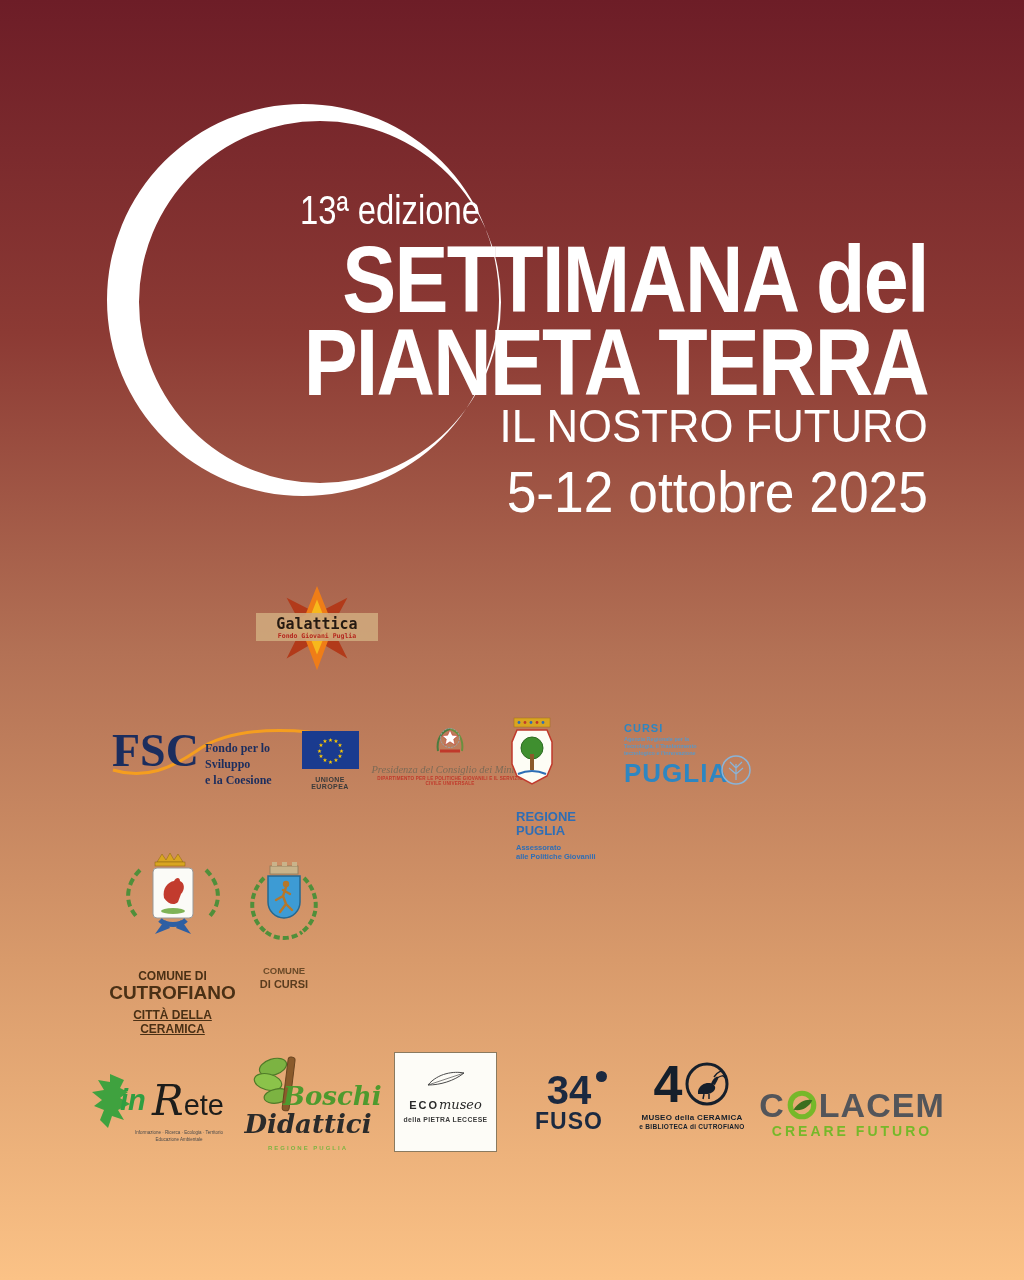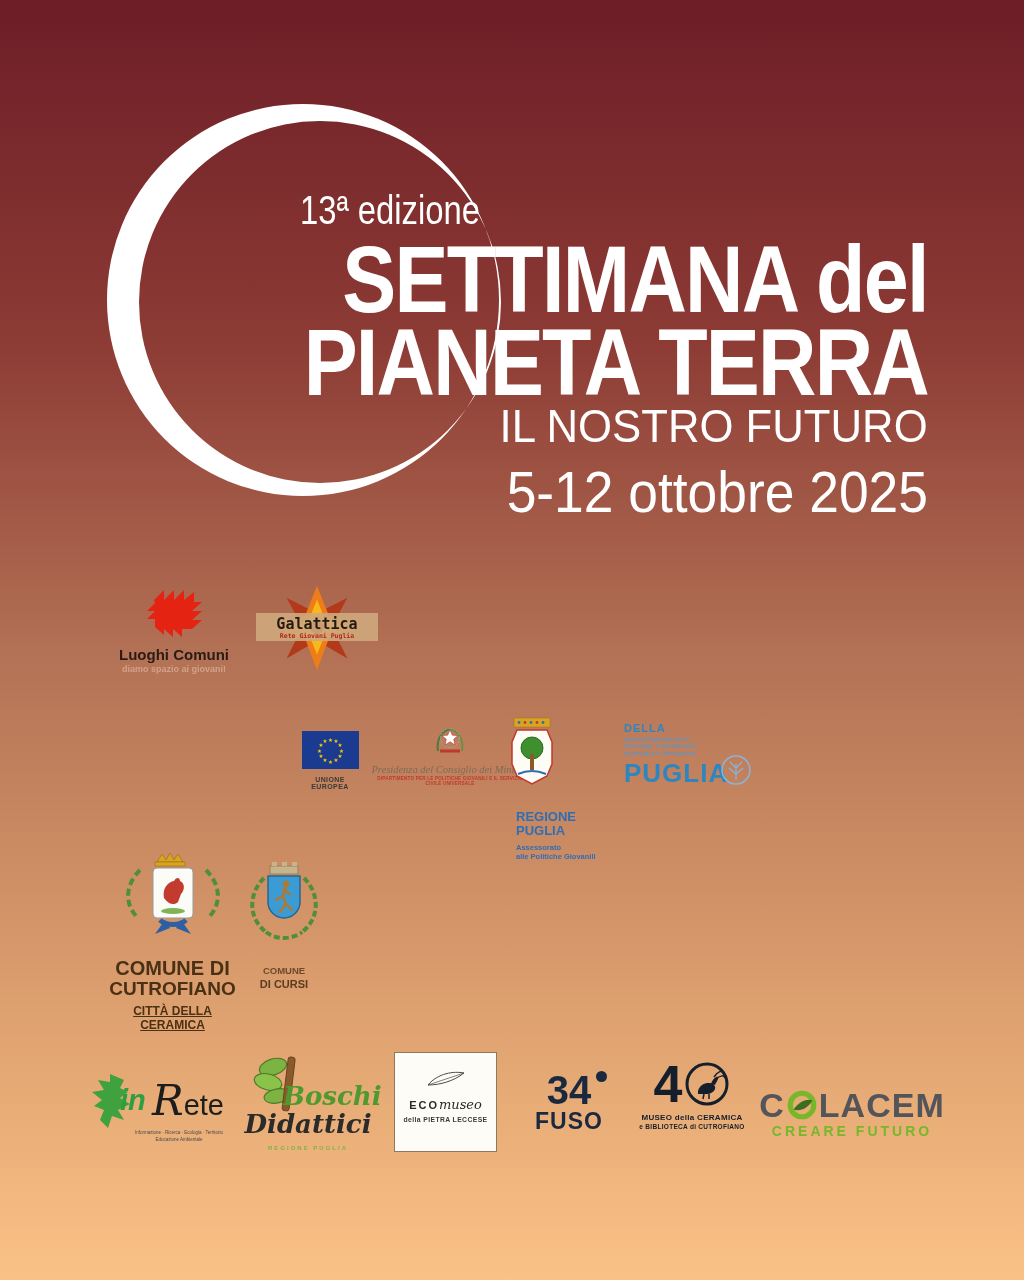--- a/index.html
+++ b/index.html
@@ -47,21 +47,21 @@
   .regione .sub{font-size:7.5px;font-weight:600;color:#2f6eb5;line-height:1.2;margin-top:6px;}
   .arti{left:624px;top:722px;width:140px;}
   .arti .nm{font-size:11px;font-weight:800;color:#2e86c1;letter-spacing:1px;}
   .arti .desc{font-size:5.5px;font-weight:600;color:#5d97c4;line-height:1.25;margin-top:2px;}
   .arti .reg{font-size:26px;font-weight:800;color:#2e86c1;letter-spacing:1px;margin-top:1px;}
   .arti .tree{position:absolute;left:96px;top:32px;}
   .funding{left:110px;top:795px;width:640px;text-align:center;font-size:11.5px;font-weight:bold;color:#402a18;}
 
   
   .cutro{left:100px;top:850px;width:145px;text-align:center;}
-  .cutro .l1{font-size:20px;font-weight:800;color:#4a3015;margin-top:7px;line-height:1.1;}
+  .cutro .l1{font-size:12px;font-weight:800;color:#4a3015;margin-top:20px;line-height:1.1;}
   .cutro .l2{font-size:19px;font-weight:800;color:#4a3015;line-height:1.1;}
   .cutro .l3{font-size:12px;font-weight:800;color:#4a3015;margin-top:4px;text-decoration:underline;}
   .cursi{left:235px;top:860px;width:98px;text-align:center;}
   .cursi .l1{font-size:9.5px;font-weight:700;color:#6b4a28;margin-top:9px;}
   .cursi .l2{font-size:11px;font-weight:800;color:#5a3c1e;margin-top:2px;}
 
   
   .inrete{left:90px;top:1068px;width:148px;height:86px;}
   .inrete .in{position:absolute;left:30px;top:16px;font-size:29px;font-weight:800;color:#2f9e41;font-style:italic;}
   .inrete .rete{position:absolute;left:62px;top:8px;font-size:29px;font-weight:400;color:#1d1d1b;display:inline-block;}
@@ -99,40 +99,43 @@
     <path fill="#ffffff" fill-rule="evenodd" d="M52,252 a196,196 0 1 0 392,0 a196,196 0 1 0 -392,0 Z
          M84,254 a181,181 0 1 0 362,0 a181,181 0 1 0 -362,0 Z"></path>
   </svg>
 
   <div class="edition">13ª edizione</div>
   <div class="title-line t1">SETTIMANA del</div>
   <div class="title-line t2">PIANETA TERRA</div>
   <div class="subtitle">IL NOSTRO FUTURO</div>
   <div class="dates">5-12 ottobre 2025</div>
 
-  <div class="abs luoghi">
-    <svg width="64" height="56" viewBox="0 0 64 56">
-      <path fill="#e42313" d="M12,16 L22,6 L22,16 L32,6 L32,16 L42,6 L42,16 L52,8 L52,18 L60,18 L50,27 L60,27 L50,36 L60,36 L50,45 L40,45 L40,53 L31,45 L31,53 L22,45 L22,51 L13,43 L13,35 L5,35 L13,27 L5,27 L13,19 Z"></path>
-    </svg>
-    <div class="name">Luoghi Comuni</div>
-    <div class="tag">diamo spazio ai giovani!</div>
-  </div>
 
   <div class="abs galattica">
     <svg width="122" height="98" viewBox="0 0 110 100" style="position:absolute;left:0;top:0;">
       <polygon fill="#b23a1a" points="24,18 55,34 86,18 70,48 86,80 55,62 24,80 40,48"></polygon>
       <polygon fill="#ef7d17" points="55,6 67,36 99,48 67,60 55,92 43,60 11,48 43,36"></polygon>
       <polygon fill="#f7b81c" points="55,20 63,40 84,48 63,56 55,76 47,56 26,48 47,40"></polygon>
       <polygon fill="#8e2413" points="55,38 64,48 55,58 46,48"></polygon>
     </svg>
     <div class="band"></div>
     <div class="name">Galattica</div>
-    <div class="tag">Rete Giovani Puglia</div>
-  </div>
-
+    <div class="tag">Fondo Giovani Puglia</div>
+  </div>
+
+  <div class="abs fsc">
+    <svg width="205" height="62" viewBox="0 0 205 62" style="position:absolute;left:0;top:0;">
+      <path d="M3,48 C35,58 62,46 88,28 C114,10 155,6 200,10" stroke="#f59e1f" stroke-width="3" fill="none"></path>
+    </svg>
+    <div class="abbr">FSC</div>
+    <div class="lines">
+      <div>Fondo per lo Sviluppo</div>
+      <div>e la Coesione</div>
+    </div>
+  </div>
 
   <div class="abs eu">
     <svg width="57" height="38" viewBox="0 0 57 38">
       <rect width="57" height="38" fill="#1a3b8f"></rect>
       <g fill="#ffcc00" font-size="5.5" text-anchor="middle" font-family="DejaVu Sans, sans-serif">
         <text x="28.5" y="10.5">★</text>
           <text x="34" y="12">★</text>
           <text x="38" y="16">★</text>
         <text x="39.5" y="21.5">★</text>
           <text x="38" y="27">★</text>
@@ -177,21 +180,21 @@
       <div class="nm">REGIONE</div>
       <div class="nm">PUGLIA</div>
       <div class="sub">
         <div>Assessorato</div>
         <div>alle Politiche Giovanili</div>
       </div>
     </div>
   </div>
 
   <div class="abs arti">
-    <div class="nm">DELLA</div>
+    <div class="nm">CURSI</div>
     <div class="desc">
       <div>Agenzia Regionale per la</div>
       <div>Tecnologia, il Trasferimento</div>
       <div>tecnologico e l'innovazione</div>
     </div>
     <div class="reg">PUGLIA</div>
     <svg class="tree" width="32" height="32" viewBox="0 0 32 32">
       <circle cx="16" cy="16" r="14" stroke="#8ab4d8" stroke-width="1.5" fill="none"></circle>
       <path d="M16,26 V10 M16,14 L10,8 M16,14 L22,8 M16,20 L9,14 M16,20 L23,14" stroke="#8ab4d8" stroke-width="1.2" fill="none"></path>
     </svg>

